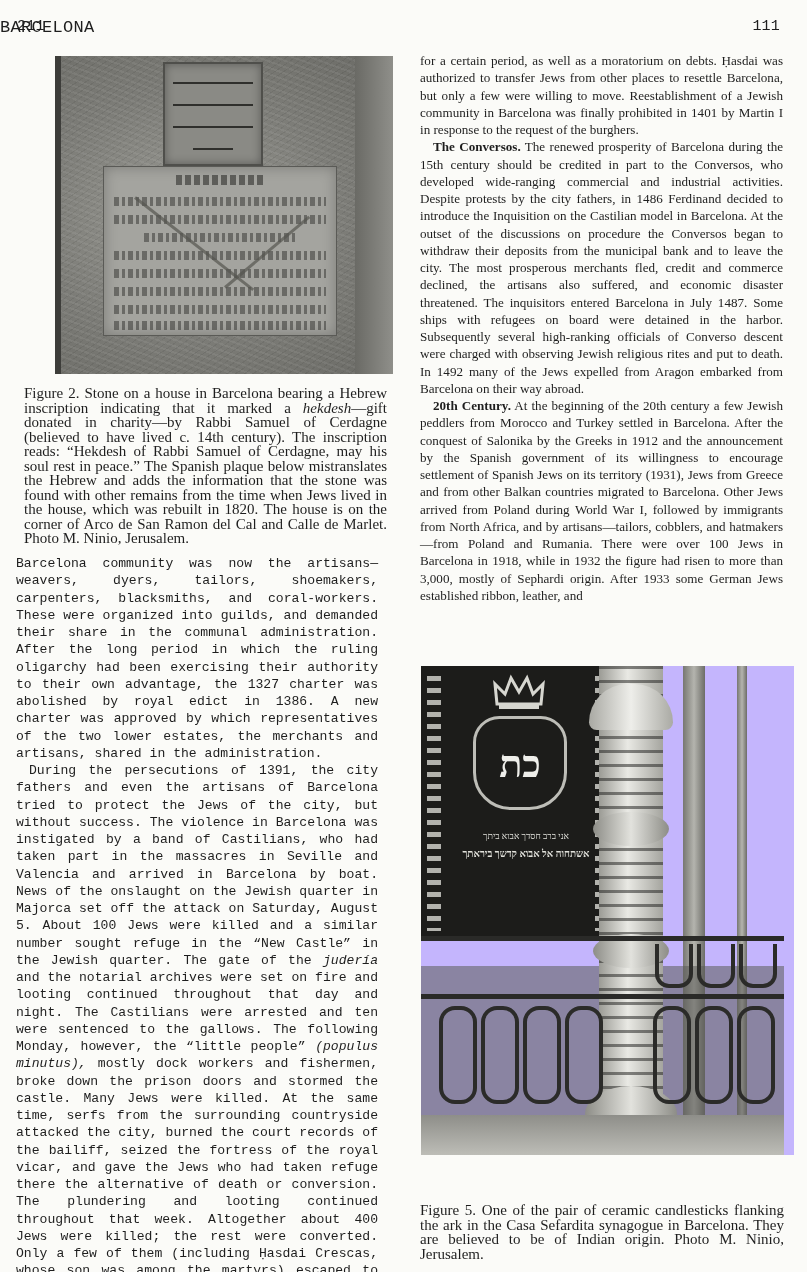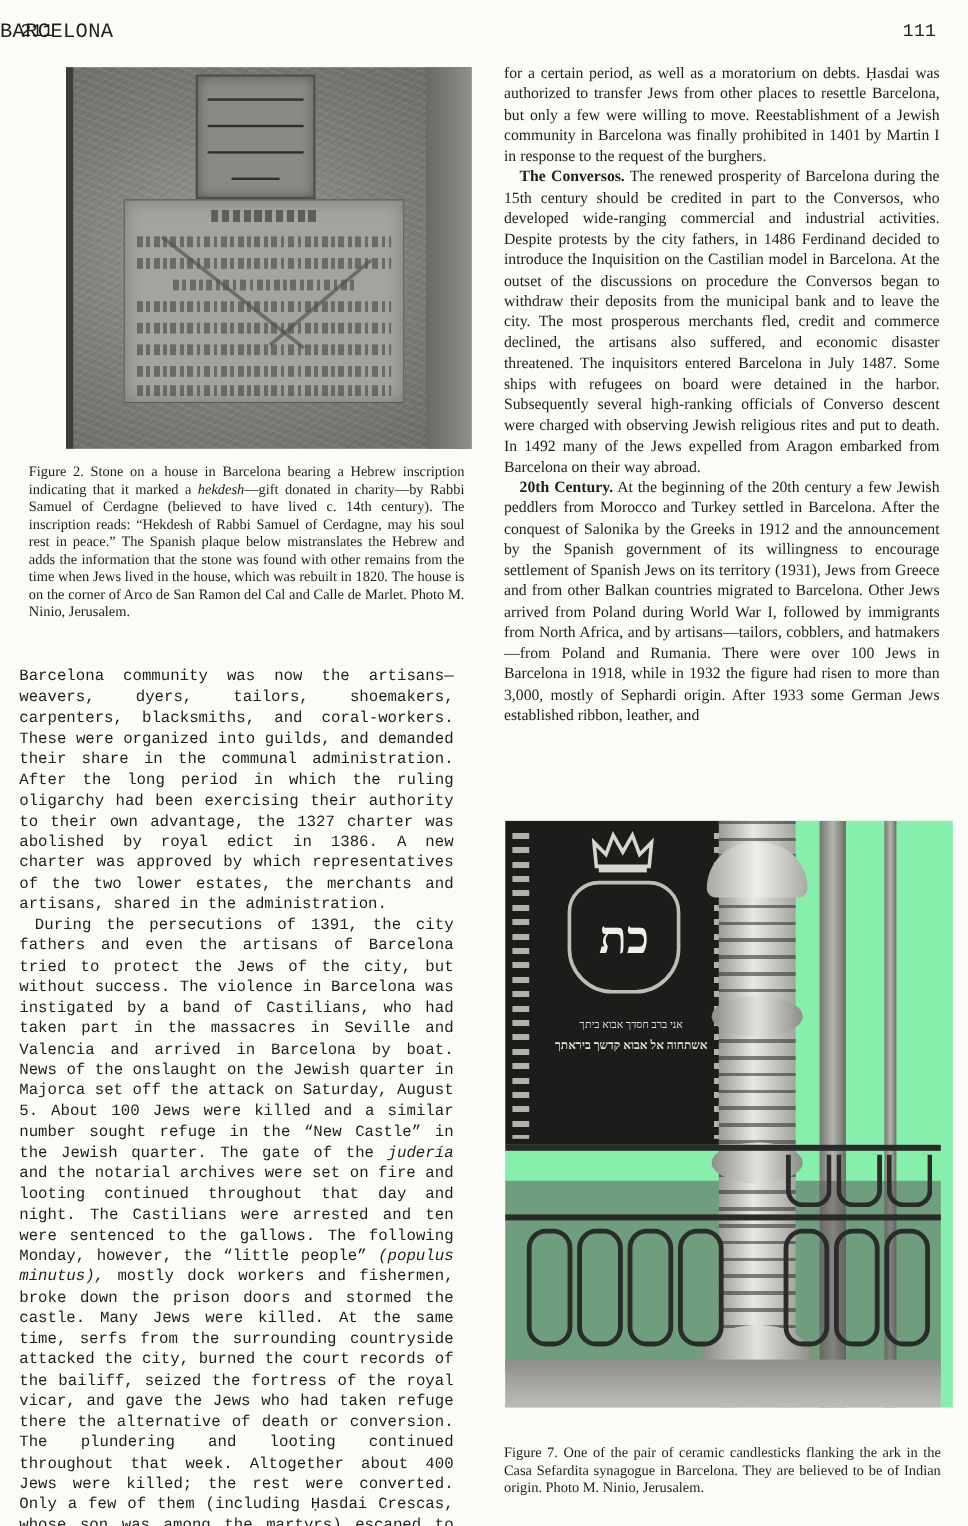--- a/index.html
+++ b/index.html
@@ -15,21 +15,21 @@
   .page-num.right { right: 27px; }
   .head-title { position: absolute; top: 0; left: 0; width: 807px; font-size: 17px; letter-spacing: 0.3px; }
 
   .col { position: absolute; text-align: justify; font-size: 13.1px; line-height: 17.25px; }
   .col p { margin: 0; text-indent: 0; }
   .col p.ind { text-indent: 13px; }
   .col .run-in { font-weight: bold; }
   .col-left-body { left: 16px; top: 555px; width: 362px; font-family: Liberation Mono, monospace; }
   .col-right-body { left: 420px; top: 52px; width: 363px; }
 
-  .caption { position: absolute; font-size: 12px; line-height: 14.5px; text-align: justify; }
+  .caption { position: absolute; font-size: 15px; line-height: 14.5px; text-align: justify; }
   .caption-2 { left: 24px; top: 386px; width: 363px; }
   .caption-3 { left: 420px; top: 1203px; width: 364px; }
 
   
   .fig2 {
     position: absolute; left: 55px; top: 56px; width: 338px; height: 318px;
     background: radial-gradient(ellipse at 40% 50%, #9a9a94 0%, #7c7c77 55%, #6a6a65 100%);
     overflow: hidden;
   }
   .fig2 .leftedge { position: absolute; left: 0; top: 0; width: 6px; height: 100%; background: #3d3d3a; }
@@ -45,22 +45,22 @@
     background: #a4a49f; border: 1px solid #5a5a56; box-shadow: inset 0 0 14px rgba(0,0,0,0.25); }
   .fig2 .plaque-line { position: absolute; left: 10px; right: 10px; height: 9px;
     background: repeating-linear-gradient(90deg, #3a3a37 0 5px, transparent 5px 8px, #3a3a37 8px 11px, transparent 11px 14px); opacity: 0.55; }
   .fig2 .plaque-title { position: absolute; left: 72px; right: 72px; top: 8px; height: 10px;
     background: repeating-linear-gradient(90deg, #2f2f2c 0 6px, transparent 6px 9px); opacity: 0.6; }
   .fig2 .crack { position: absolute; width: 150px; height: 3px; background: #555550; transform-origin: left center; opacity: 0.7; }
   .fig2 .rightwall { position: absolute; right: 0; top: 0; width: 38px; height: 100%; background: linear-gradient(90deg,#6a6a65,#8f8f8a); }
 
   
   .fig3 {
-    position: absolute; left: 421px; top: 684px; width: 373px; height: 489px;
-    background: #86efac; overflow: hidden;
+    position: absolute; left: 421px; top: 666px; width: 373px; height: 489px;
+    background: #c4b5fd; overflow: hidden;
   }
   .fig3 .ark { position: absolute; left: 0; top: 0; width: 190px; height: 270px; background: #1c1c1a; }
   .fig3 .ark-border { position: absolute; top: 10px; width: 14px; height: 255px;
     background: repeating-linear-gradient(180deg, #d8d8d2 0 5px, transparent 5px 12px); opacity: 0.8; }
   .fig3 .crown { position: absolute; left: 72px; top: 8px; width: 52px; height: 36px; }
   .fig3 .cartouche { position: absolute; left: 52px; top: 50px; width: 88px; height: 88px;
     border: 3px solid #bdbdb7; border-radius: 28% 28% 40% 40%; display: flex; align-items: center; justify-content: center; }
   .fig3 .kt { color: #eeeeea; font-size: 38px; font-weight: bold; font-family: "DejaVu Serif", serif; }
   .fig3 .heb-text { position: absolute; left: 30px; width: 150px; text-align: center; color: #e2e2dc; font-family: Liberation Serif, serif; direction: rtl; }
   .fig3 .column { position: absolute; left: 178px; top: 0; width: 64px; height: 489px;
@@ -155,14 +155,14 @@
   <div class="loop" style="left:232px; top:340px;"></div>
   <div class="loop" style="left:274px; top:340px;"></div>
   <div class="loop" style="left:316px; top:340px;"></div>
   <div class="loop" style="left:234px; top:278px; height:40px; border-radius:0 0 14px 14px; border-top:none;"></div>
   <div class="loop" style="left:276px; top:278px; height:40px; border-radius:0 0 14px 14px; border-top:none;"></div>
   <div class="loop" style="left:318px; top:278px; height:40px; border-radius:0 0 14px 14px; border-top:none;"></div>
   <div class="floor"></div>
 </div>
 
 <div class="caption caption-3">
-  <span>Figure 7.</span><span> One of the pair of ceramic candlesticks flanking the ark in the Casa Sefardita synagogue in Barcelona. They are believed to be of Indian origin. Photo M. Ninio, Jerusalem.</span>
+  <span>Figure 5.</span><span> One of the pair of ceramic candlesticks flanking the ark in the Casa Sefardita synagogue in Barcelona. They are believed to be of Indian origin. Photo M. Ninio, Jerusalem.</span>
 </div>
 
 </body></html>

